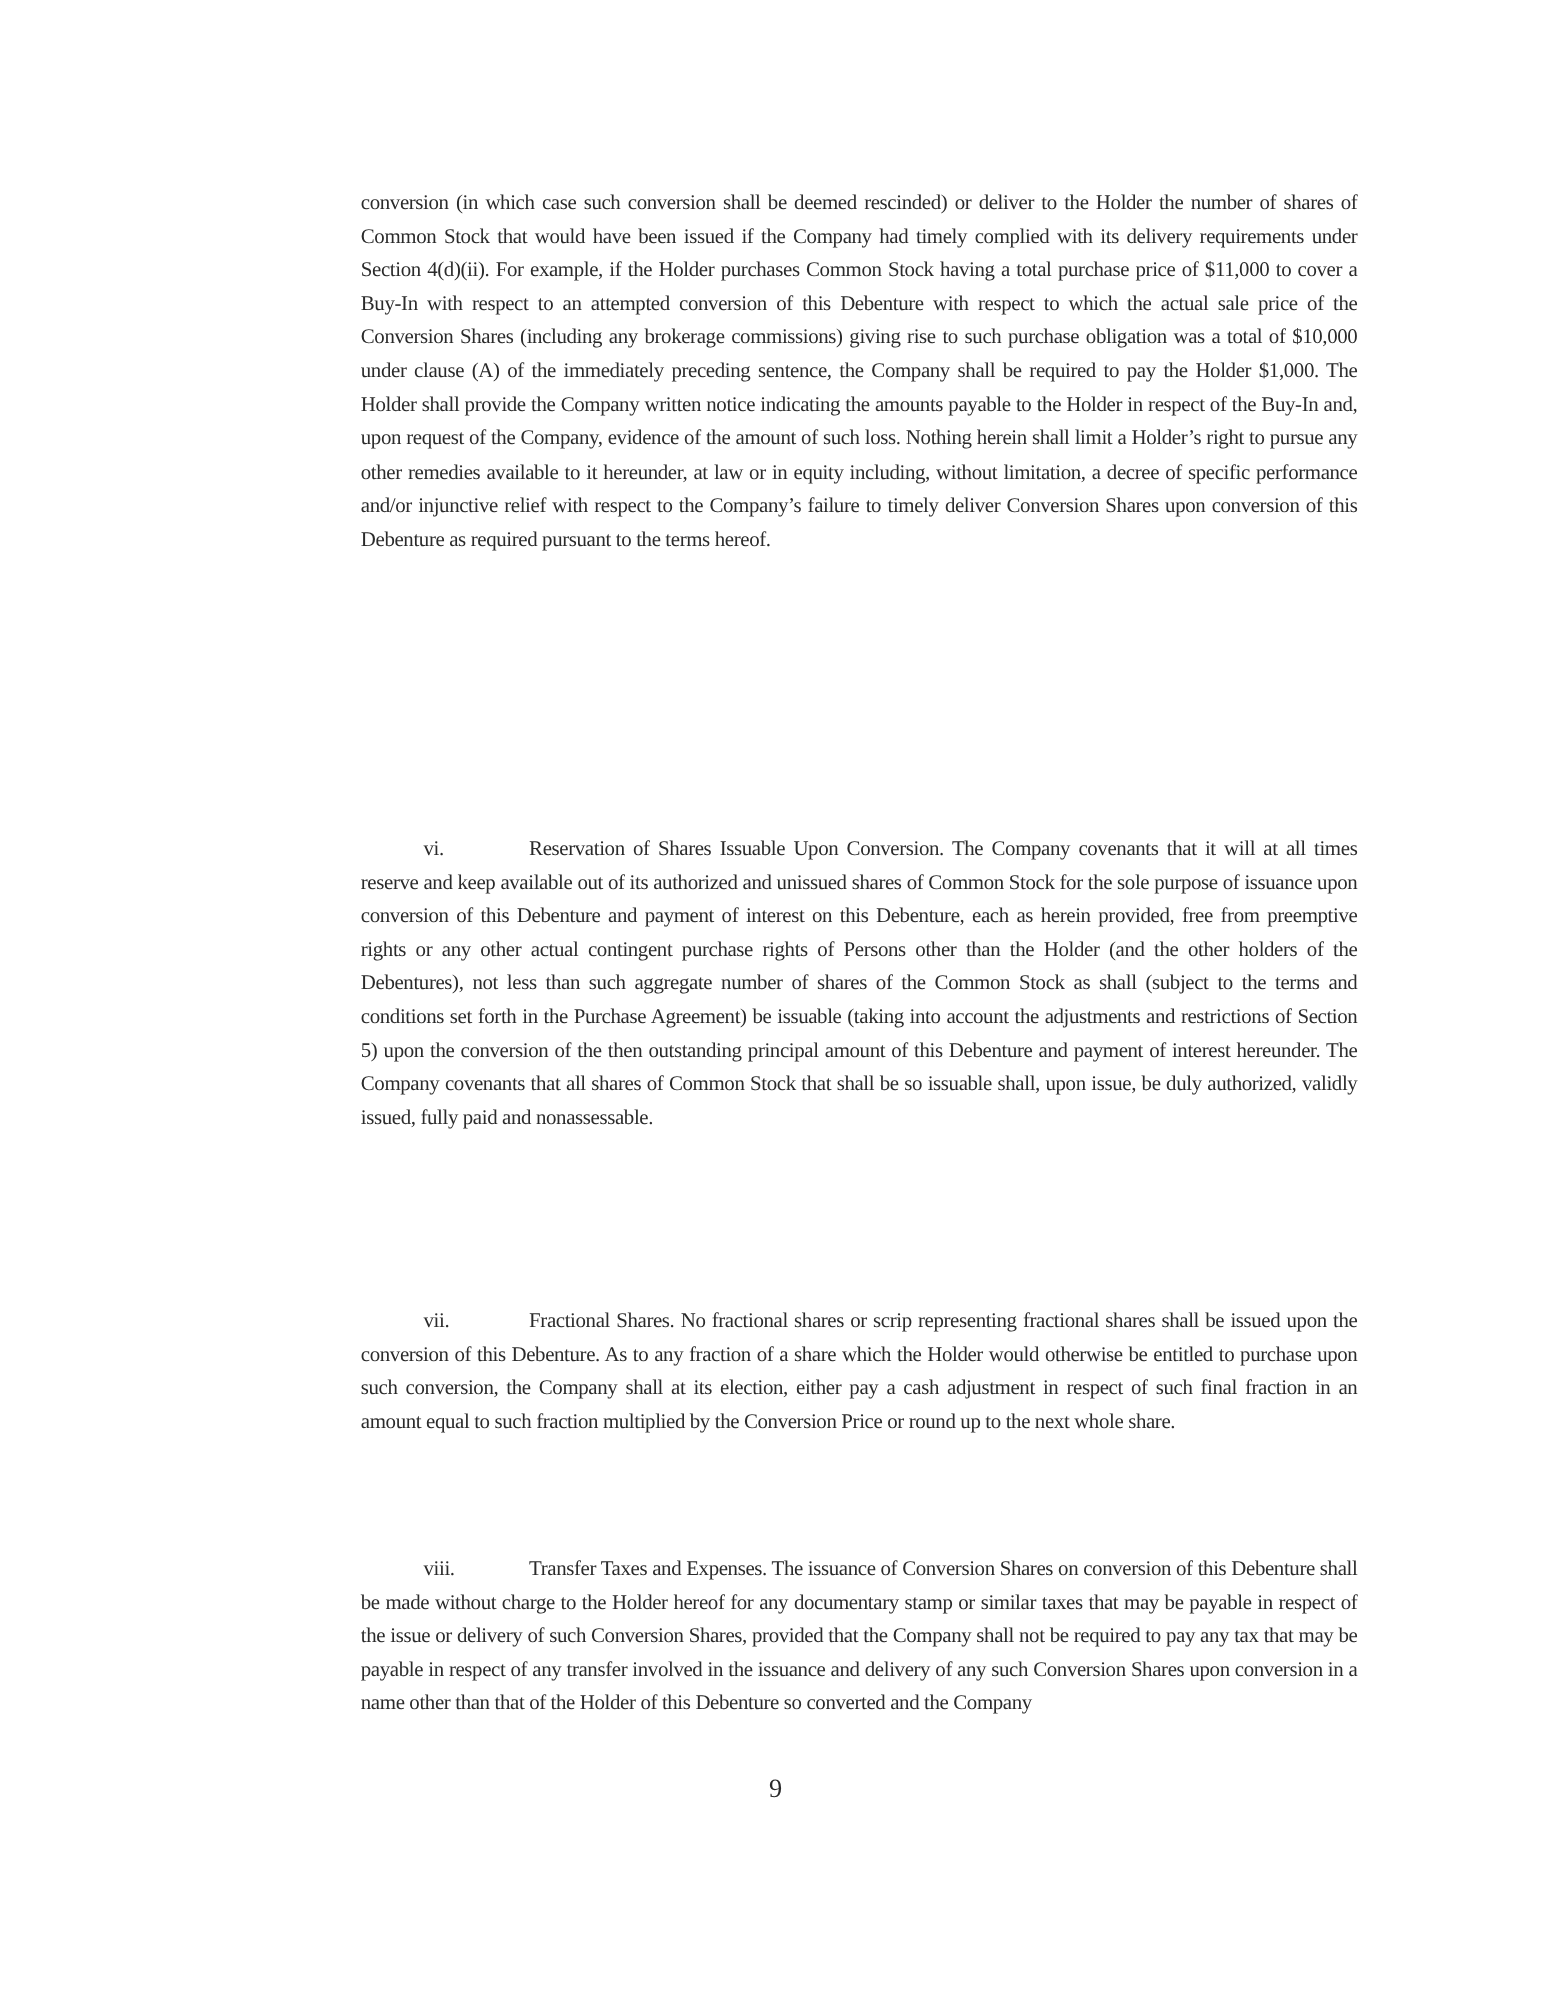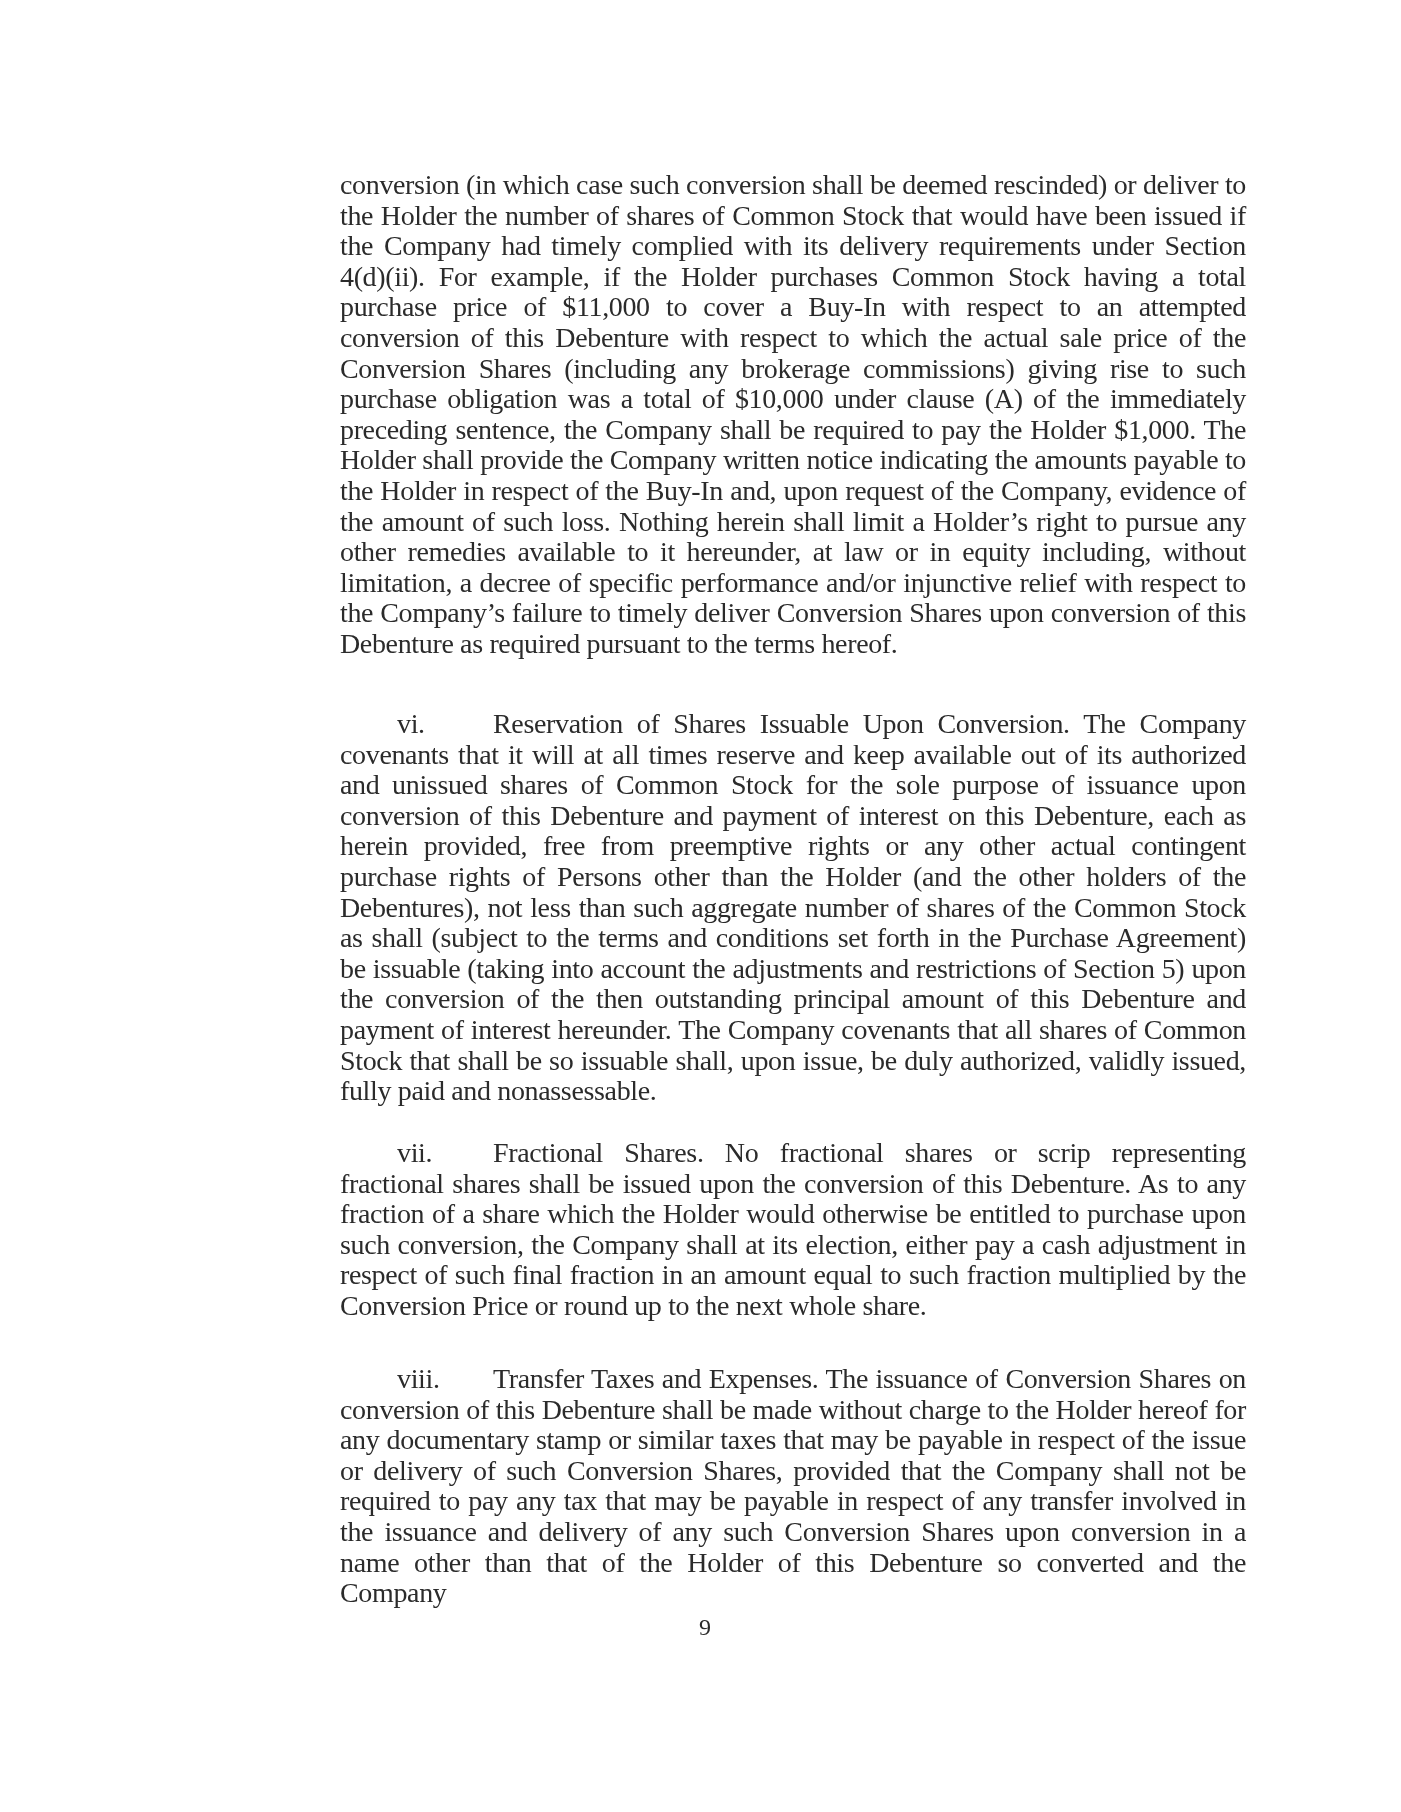--- a/index.html
+++ b/index.html
@@ -17,38 +17,39 @@
     }
     .page {
       position: absolute;
       left: 0; top: 0;
       width: 1401px;
       height: 1812px;
       background: #ffffff;
     }
     .text-block {
       position: absolute;
-      left: 340px;
+      left: 328px;
       width: 906px;
-      font-size: 28px;
+      font-size: 19px;
       line-height: 30.6px;
       text-align: justify;
       letter-spacing: -0.35px;
     }
     .para {
       margin: 0;
     }
     .para-1 { top: 170px; }
     .para-vi { top: 709px; }
     .para-vii { top: 1138px; }
     .para-viii { top: 1364px; }
     .num {
       display: inline-block;
       width: 96px;
       padding-left: 57px;
+      margin-top: 48px;
     }
     .heading {
       text-underline-offset: 4px;
       text-decoration-thickness: 1.5px;
     }
     .page-number {
       position: absolute;
       top: 1614px;
       left: 690px;
       width: 30px;

